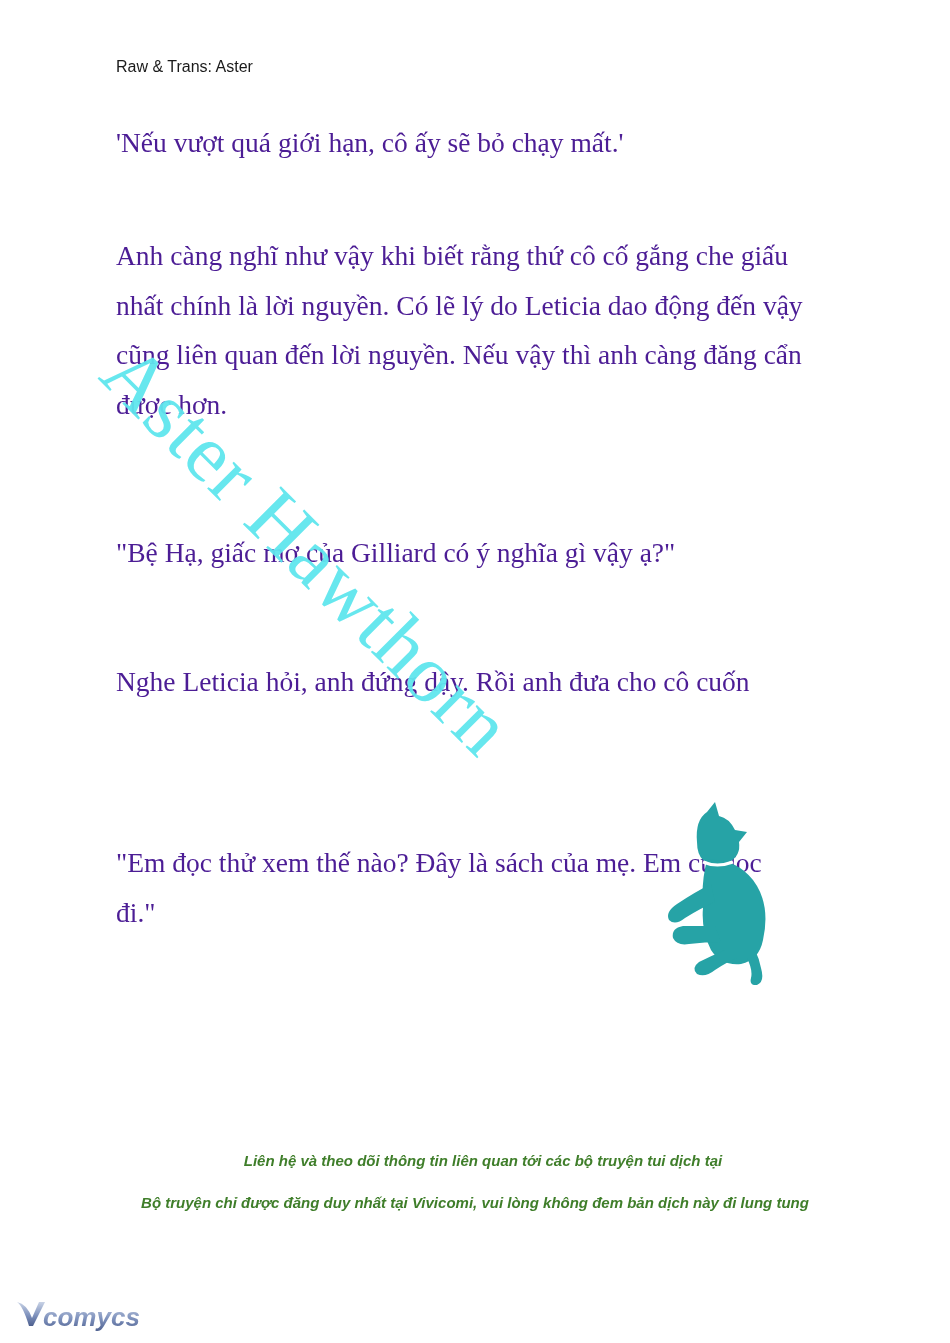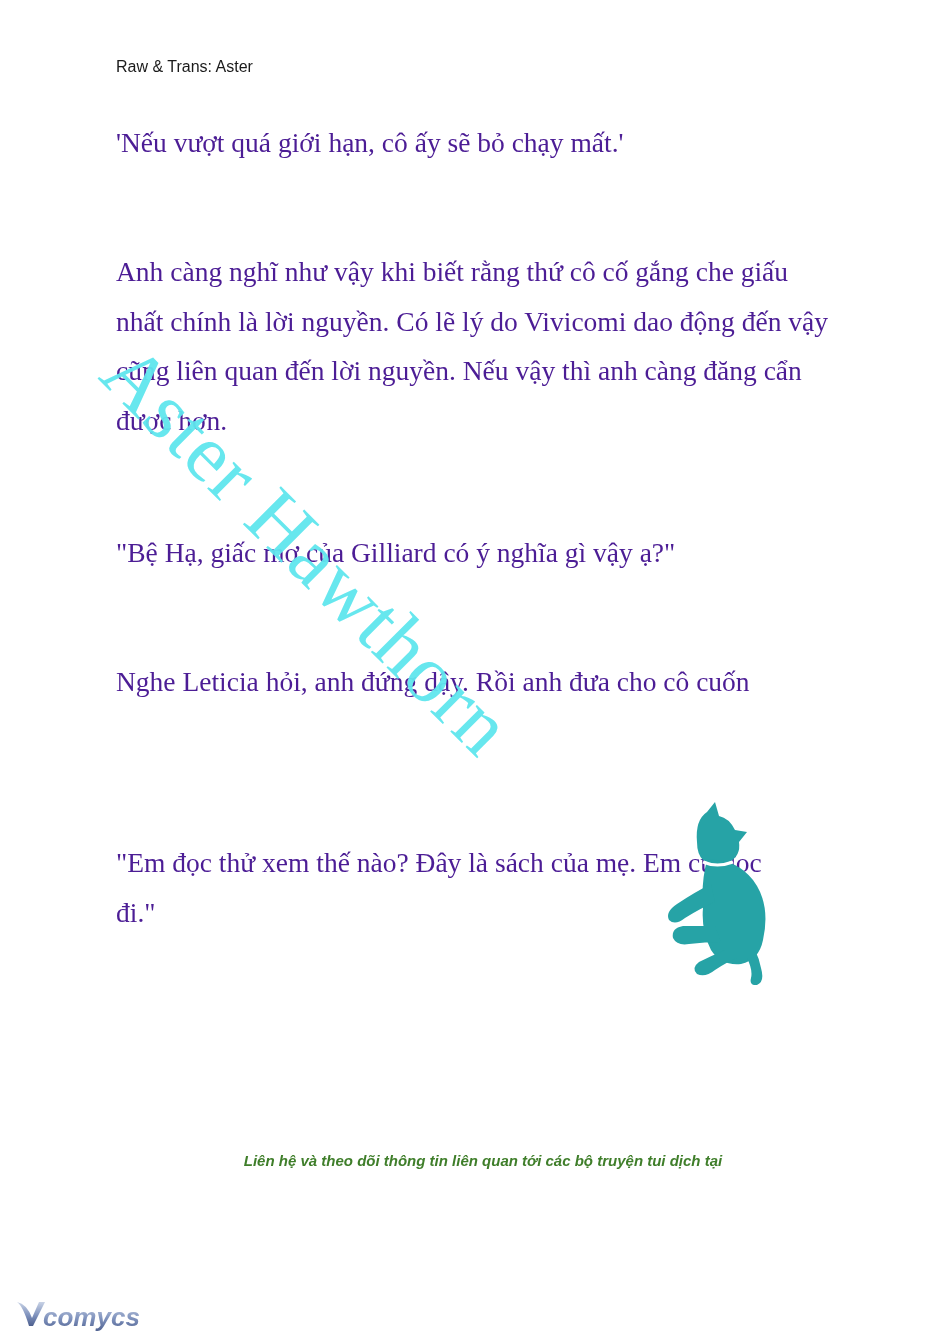--- a/index.html
+++ b/index.html
@@ -36,23 +36,23 @@
 <body>
 
 <div class="page">
 
   <div class="credit">Raw &amp; Trans: Aster</div>
 
   <div class="body-text" style="top:118px;">
     <div>'Nếu vượt quá giới hạn, cô ấy sẽ bỏ chạy mất.'</div>
   </div>
 
-  <div class="body-text" style="top:247px;">
+  <div class="body-text" style="top:231px;">
     <div>Anh càng nghĩ như vậy khi biết rằng thứ cô cố gắng che giấu</div>
-    <div>nhất chính là lời nguyền. Có lẽ lý do Vivicomi dao động đến vậy</div>
+    <div>nhất chính là lời nguyền. Có lẽ lý do Leticia dao động đến vậy</div>
     <div>cũng liên quan đến lời nguyền. Nếu vậy thì anh càng đăng cẩn</div>
     <div>được hơn.</div>
   </div>
 
   <div class="body-text" style="top:528px;">
     <div>"Bệ Hạ, giấc mơ của Gilliard có ý nghĩa gì vậy ạ?"</div>
   </div>
 
   <div class="body-text" style="top:657px;">
     <div>Nghe Leticia hỏi, anh đứng dậy. Rồi anh đưa cho cô cuốn</div>
@@ -76,20 +76,21 @@
 
       <path d="M60 126 Q44 126 28 126 Q16 128 18 138 Q22 146 34 144 Q50 142 66 142 Z"></path>
       <path d="M70 150 Q56 156 44 162 Q36 168 42 174 Q50 178 60 170 Q72 162 82 158 Z"></path>
 
       <path d="M92 158 Q98 170 96 178 Q94 186 102 185 Q110 182 106 168 Q104 158 100 150 Z"></path>
     </g>
 
     <path d="M48 62 Q62 68 78 62" stroke="#ffffff" stroke-width="3" fill="none"></path>
   </svg>
 
+  <div class="footer" style="top:1194px;">Bộ truyện chỉ được đăng duy nhất tại Vivicomi, vui lòng không đem bản dịch này đi lung tung</div>
   <div class="footer" style="top:1152px;margin-left:8px;">Liên hệ và theo dõi thông tin liên quan tới các bộ truyện tui dịch tại</div>
 
   <svg class="logo" viewBox="0 0 130 44">
     <defs>
       <linearGradient id="lg" x1="0" y1="0" x2="0" y2="1">
         <stop offset="0" stop-color="#c9d3e6"></stop>
         <stop offset="0.55" stop-color="#7f92bd"></stop>
         <stop offset="1" stop-color="#4d5f8e"></stop>
       </linearGradient>
     </defs>

